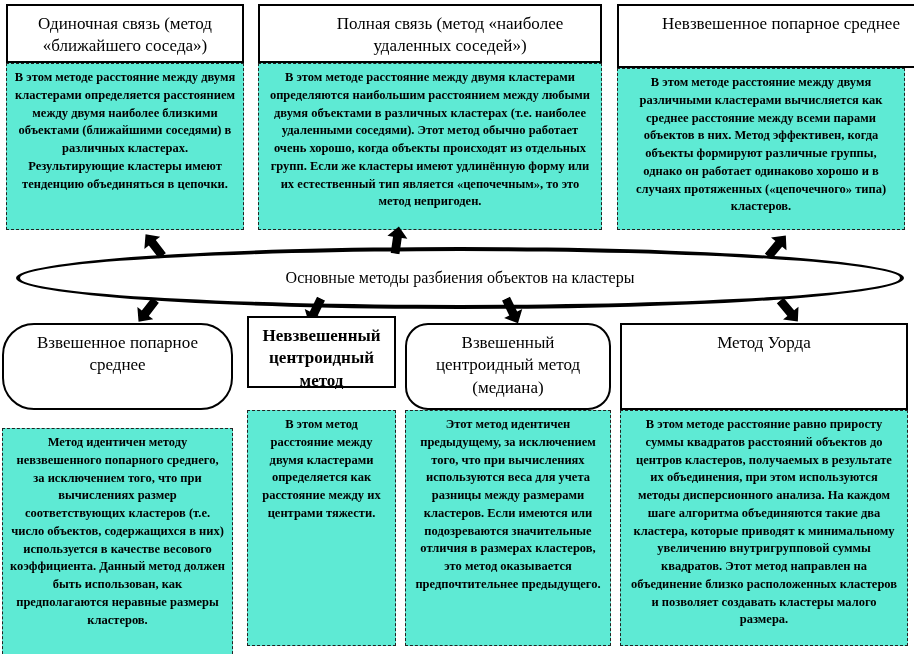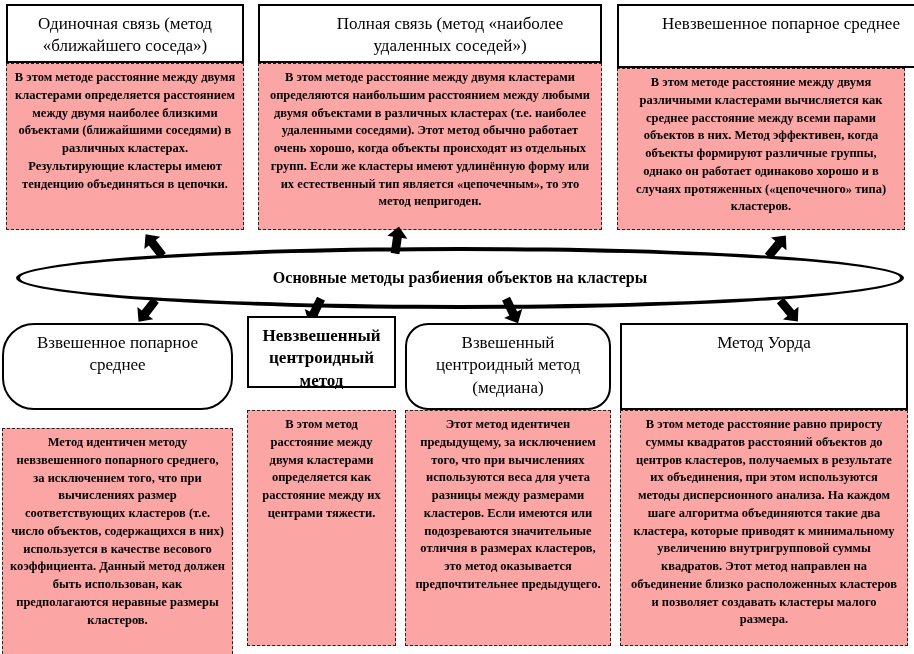--- a/index.html
+++ b/index.html
@@ -20,21 +20,21 @@
     align-items:flex-start;
     justify-content:center;
     text-align:center;
     font-size:17px;
     line-height:1.32;
     padding:7px 8px 2px 8px;
   }
   .bodybox{
     position:absolute;
     box-sizing:border-box;
-    background:#fca5a5;
+    background:#5eead4;
     border:1px dashed #222;
     text-align:center;
     font-weight:bold;
     font-size:12.5px;
     line-height:1.42;
     padding:5px 7px;
   }
   
   #tb1-t{left:6px;  top:4px; width:238px;height:59px;}
   #tb1-b{left:6px;  top:63px;width:238px;height:167px;}
@@ -53,21 +53,21 @@
   #bb4-b{left:620px;top:410px;width:288px;height:236px;}
   
   #ellipse{
     position:absolute;
     left:16px;top:247px;width:888px;height:62px;
     box-sizing:border-box;
     border:4px solid #000;
     border-radius:50%;
     display:flex;align-items:center;justify-content:center;
     text-align:center;
-    font-weight:bold;
+    font-weight:normal;
     font-size:16px;
     background:#fff;
   }
   
   .arrow{position:absolute;width:22px;height:28px;}
   .arrow svg{display:block;width:100%;height:100%;}
   #a1{left:143px;top:231px;transform:rotate(-38deg);}
   #a2{left:386px;top:226px;transform:rotate(8deg);}
   #a3{left:766px;top:232px;transform:rotate(40deg);}
   #a4{left:136px;top:297px;transform:rotate(218deg);}

